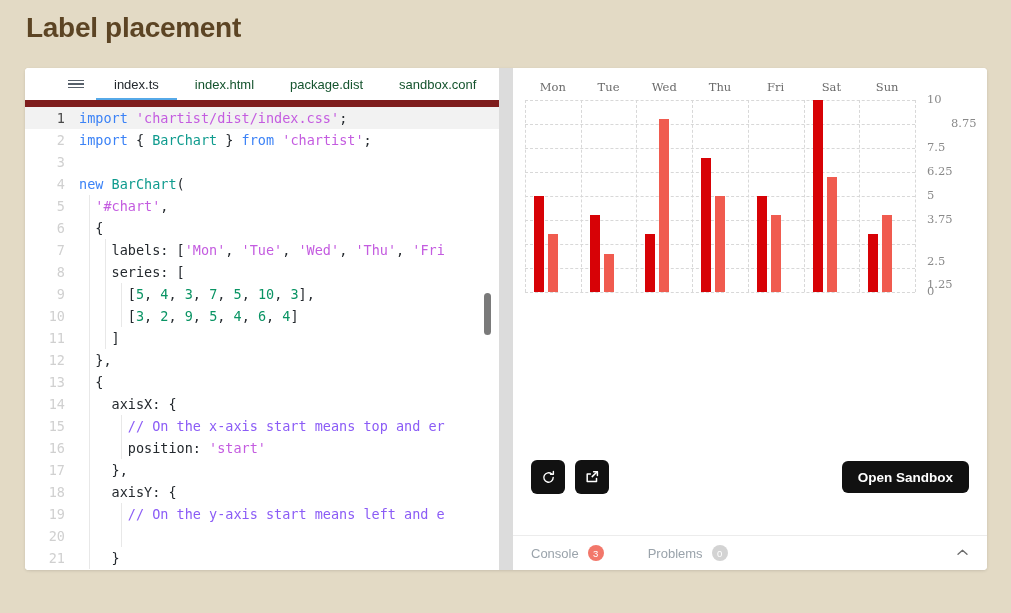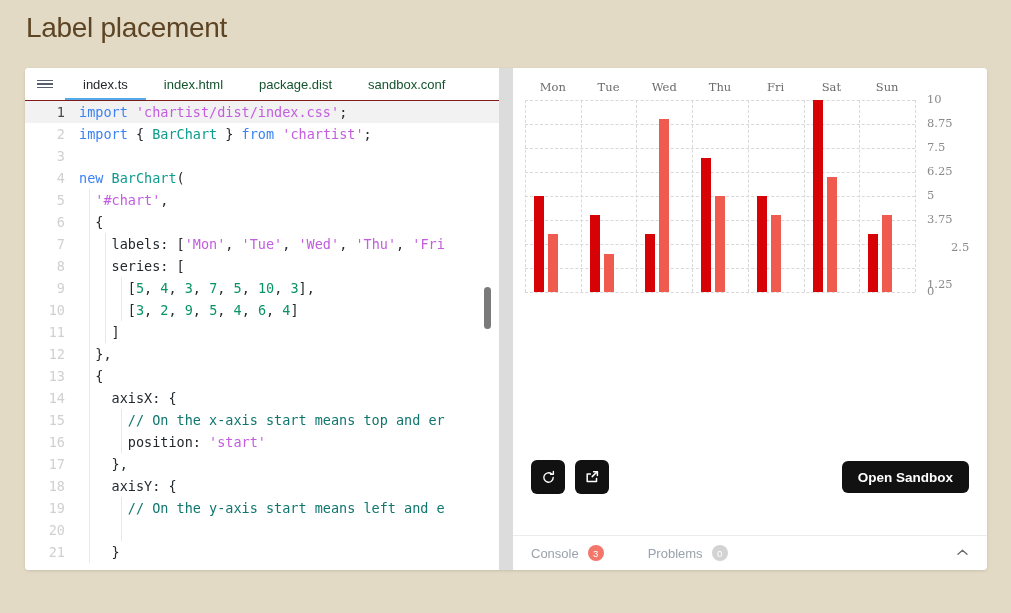--- a/index.html
+++ b/index.html
@@ -3,40 +3,40 @@
 <meta charset="utf-8">
 <style>
   html,body{margin:0;padding:0;}
   body{
     width:1011px;height:613px;overflow:hidden;
     background:#e3dac5;
     font-family:"Liberation Sans",sans-serif;
   }
   .page-title{
     position:absolute;left:26px;top:12px;
-    font-size:28px;font-weight:normal;color:#5c4424;
+    font-size:28px;font-weight:bold;color:#5c4424;
     letter-spacing:-0.3px;
     text-align:right;
   }
   
   .sandbox{
     position:absolute;left:25px;top:68px;width:962px;height:502px;
     background:#fff;border-radius:4px;overflow:hidden;
     box-shadow:0 1px 3px rgba(0,0,0,.12);
     display:flex;
   }
   
   .editor-pane{
     width:474px;height:502px;background:#fff;position:relative;
     display:flex;flex-direction:column;overflow:hidden;
   }
   .tabbar{
     height:32px;min-height:32px;display:flex;align-items:stretch;
-    background:#fff;border-bottom:1px solid #7f1d1d;
-    font-size:13px;position:relative;
+    background:#fff;border-bottom:7px solid #7f1d1d;
+    font-size:13px;position:relative;padding-left:31px;
   }
   .hamburger{
     width:40px;display:flex;align-items:center;justify-content:center;
     cursor:pointer;
   }
   .hamburger span{display:block;width:16px;height:1.6px;background:#57606a;margin:2px 0;}
   .tab{
     display:flex;align-items:center;padding:0 18px;color:#14532d;
     white-space:nowrap;cursor:pointer;position:relative;
   }
@@ -56,21 +56,21 @@
     width:54px;min-width:54px;text-align:right;padding-right:14px;
     color:#d0d0d0;box-sizing:border-box;user-select:none;
   }
   .crow.active .ln{color:#4a4a4a;}
   .ctext{color:#24292e;position:relative;}
   .ind{position:absolute;top:0;bottom:0;width:1px;background:#e8e8e8;}
   .kw{color:#3b82f6;}
   .str{color:#c45ce0;}
   .cls{color:#0f9b8e;}
   .num{color:#0a9464;}
-  .cmt{color:#0f766e;margin-top:24px;}
+  .cmt{color:#8b5cf6;margin-top:24px;}
   .pun{color:#24292e;}
   .vscroll{
     position:absolute;right:4px;top:0;width:14px;bottom:0;
   }
   .vthumb{
     position:absolute;left:3px;width:7px;top:186px;height:42px;
     background:#7a7a7a;border-radius:4px;
   }
   .pane-divider{width:14px;background:#dcdcdc;}
   
@@ -239,26 +239,26 @@
             <div class="bar" style="background: rgb(240, 91, 79); height: 96px; left: 190.143px;"></div>
             <div class="bar" style="background: rgb(215, 2, 6); height: 96px; left: 231.857px;"></div>
             <div class="bar" style="background: rgb(240, 91, 79); height: 76.8px; left: 245.857px;"></div>
             <div class="bar" style="background: rgb(215, 2, 6); height: 192px; left: 287.571px;"></div>
             <div class="bar" style="background: rgb(240, 91, 79); height: 115.2px; left: 301.571px;"></div>
             <div class="bar" style="background: rgb(215, 2, 6); height: 57.6px; left: 343.286px;"></div>
             <div class="bar" style="background: rgb(240, 91, 79); height: 76.8px; left: 357.286px;"></div>
           </div>
         <div class="ylabels" id="ylab-host">
             <div class="ylab" style="top: 4px;">10</div>
-            <div class="ylab" style="top: 28px;">8.75</div>
+            <div class="ylab" style="top: 28px; margin-left: 24px;">8.75</div>
             <div class="ylab" style="top: 52px;">7.5</div>
             <div class="ylab" style="top: 76px;">6.25</div>
             <div class="ylab" style="top: 100px;">5</div>
             <div class="ylab" style="top: 124px;">3.75</div>
-            <div class="ylab" style="top: 152px; margin-left: 24px;">2.5</div>
+            <div class="ylab" style="top: 166px;">2.5</div>
             <div class="ylab" style="top: 172px; margin-top: 17px;">1.25</div>
             <div class="ylab" style="top: 196px;">0</div>
           </div>
       </div>
 
       <div class="actions">
         <div class="iconbtn">
           <svg width="15" height="15" viewBox="0 0 16 16" fill="none" stroke="#fff" stroke-width="1.5" stroke-linecap="round" stroke-linejoin="round">
             <path d="M13 8a5 5 0 1 1-1.6-3.7"></path>
             <polyline points="13.2,1.6 13.2,4.6 10.2,4.6"></polyline>

